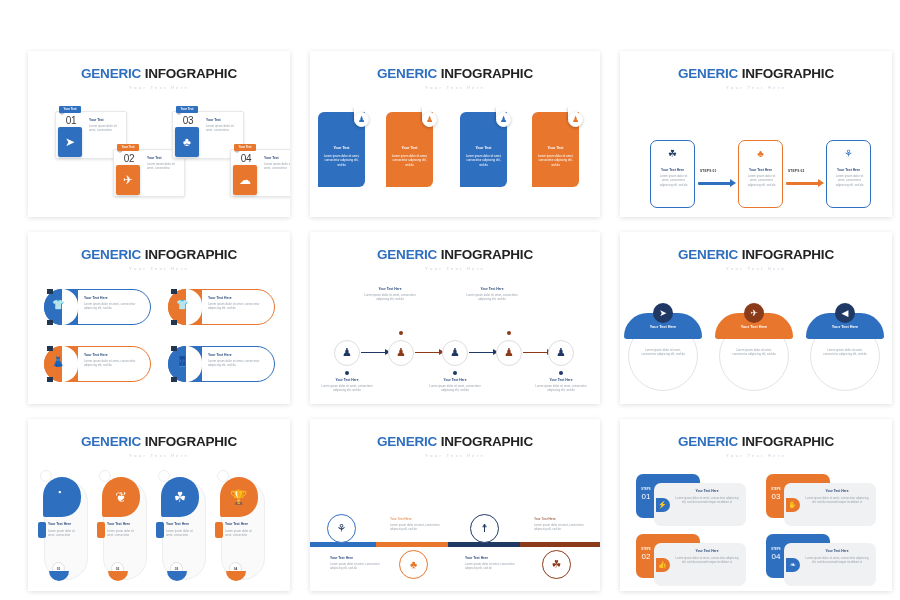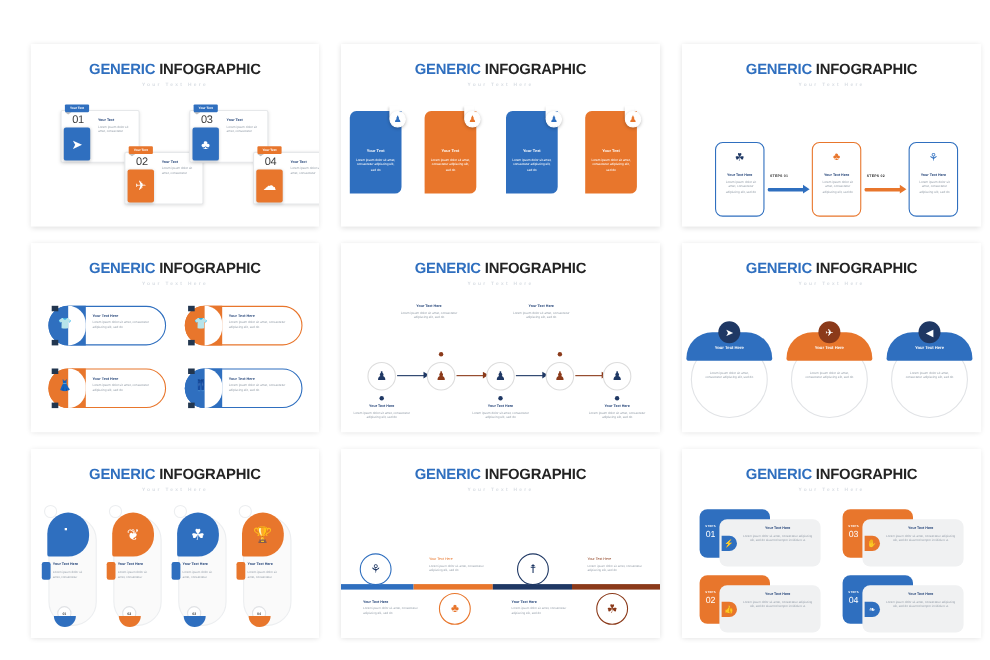--- a/index.html
+++ b/index.html
@@ -2,21 +2,21 @@
 <html><head>
 <meta charset="utf-8">
 <style>
   * { box-sizing: border-box; margin:0; padding:0; }
   html,body{
     width:900px; height:600px; overflow:hidden;
     background:#ffffff;
     font-family:"Liberation Sans", sans-serif;
   }
   #grid{
-    position:absolute; left:28px; top:40px;
+    position:absolute; left:28px; top:51px;
     width:845px; height:517px;
     display:grid;
     grid-template-columns: 262px 290px 272px;
     grid-template-rows: 166px 172px 172px;
     column-gap:20px; row-gap:15px;
   }
   .slide{
     position:relative;
     background:#fff;
     box-shadow:0 1px 5px rgba(0,0,0,0.13);

